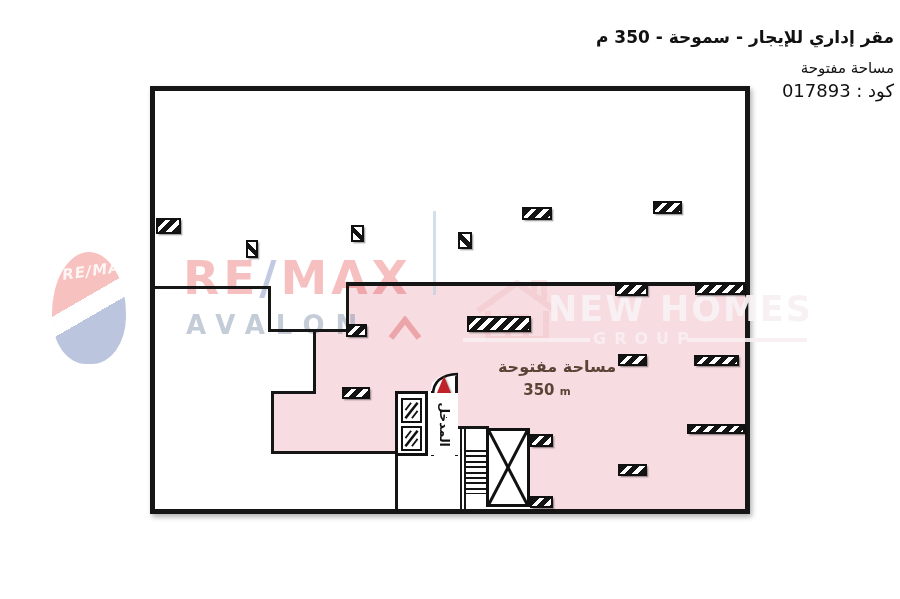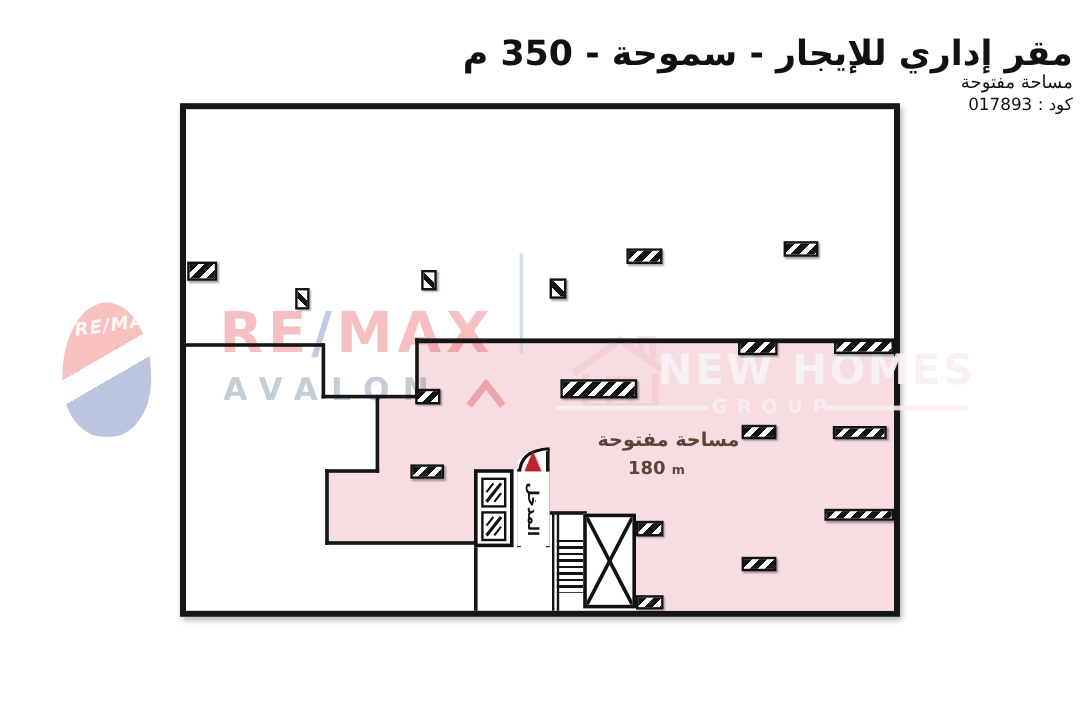--- a/index.html
+++ b/index.html
@@ -1,23 +1,23 @@
 <!DOCTYPE html>
 <html lang="ar"><head>
 <meta charset="utf-8">
 <style>
   html,body{margin:0;padding:0;background:#fff;}
   #screen{position:relative;width:900px;height:599px;background:#ffffff;overflow:hidden;
           font-family:"DejaVu Sans","Liberation Sans",sans-serif;}
 
   
   .hdr{position:absolute;right:6px;direction:rtl;text-align:right;color:#111;white-space:nowrap;}
-  #hdr-title{top:27px;font-size:29px;font-weight:700;}
+  #hdr-title{top:27px;font-size:17px;font-weight:700;}
   #hdr-sub{top:59px;font-size:15px;}
-  #hdr-code{top:80px;font-size:14px;}
+  #hdr-code{top:80px;font-size:18px;}
 
   
   #plan-bg{position:absolute;left:150px;top:86px;width:600px;height:428px;box-sizing:border-box;
            border:5px solid #161616;background:#ffffff;z-index:1;
            box-shadow:2px 3px 5px rgba(0,0,0,.30);}
   #open-space{position:absolute;left:0;top:0;width:590px;height:418px;background:#f7dde1;
           clip-path:polygon(193px 194px,590px 194px,590px 418px,375px 418px,375px 337px,
           302px 337px,302px 283px,295px 283px,284px 286px,277px 292px,276px 300px,242px 300px,
           242px 362px,116px 362px,116px 302px,159px 302px,159px 240px,193px 240px);}
 
@@ -152,21 +152,21 @@
 
     <div id="stair-treads"></div>
     <div id="xbox">
       <svg viewBox="0 0 38 73" preserveAspectRatio="none">
         <line x1="0" y1="0" x2="38" y2="73" stroke="#111" stroke-width="3"></line>
         <line x1="38" y1="0" x2="0" y2="73" stroke="#111" stroke-width="3"></line>
       </svg>
     </div>
 
     <div id="open-space-label">مساحة مفتوحة</div>
-    <div id="area-label"><span>180</span>
+    <div id="area-label"><span>350</span>
          <span class="unit">m</span></div>
   <div class="col wide" style="left: 1px; top: 127px; width: 25px; height: 16px;"></div>
       <div class="col small" style="left: 91px; top: 149px; width: 12px; height: 18px;"></div>
       <div class="col small" style="left: 196px; top: 134px; width: 13px; height: 17px;"></div>
       <div class="col small" style="left: 303px; top: 141px; width: 14px; height: 17px;"></div>
       <div class="col wide" style="left: 367px; top: 116px; width: 30px; height: 13px;"></div>
       <div class="col wide" style="left: 498px; top: 110px; width: 29px; height: 13px;"></div>
       <div class="col wide" style="left: 460px; top: 192px; width: 33px; height: 13px;"></div>
       <div class="col wide" style="left: 540px; top: 192px; width: 50px; height: 12px;"></div>
       <div class="col wide" style="left: 191px; top: 233px; width: 21px; height: 13px;"></div>

